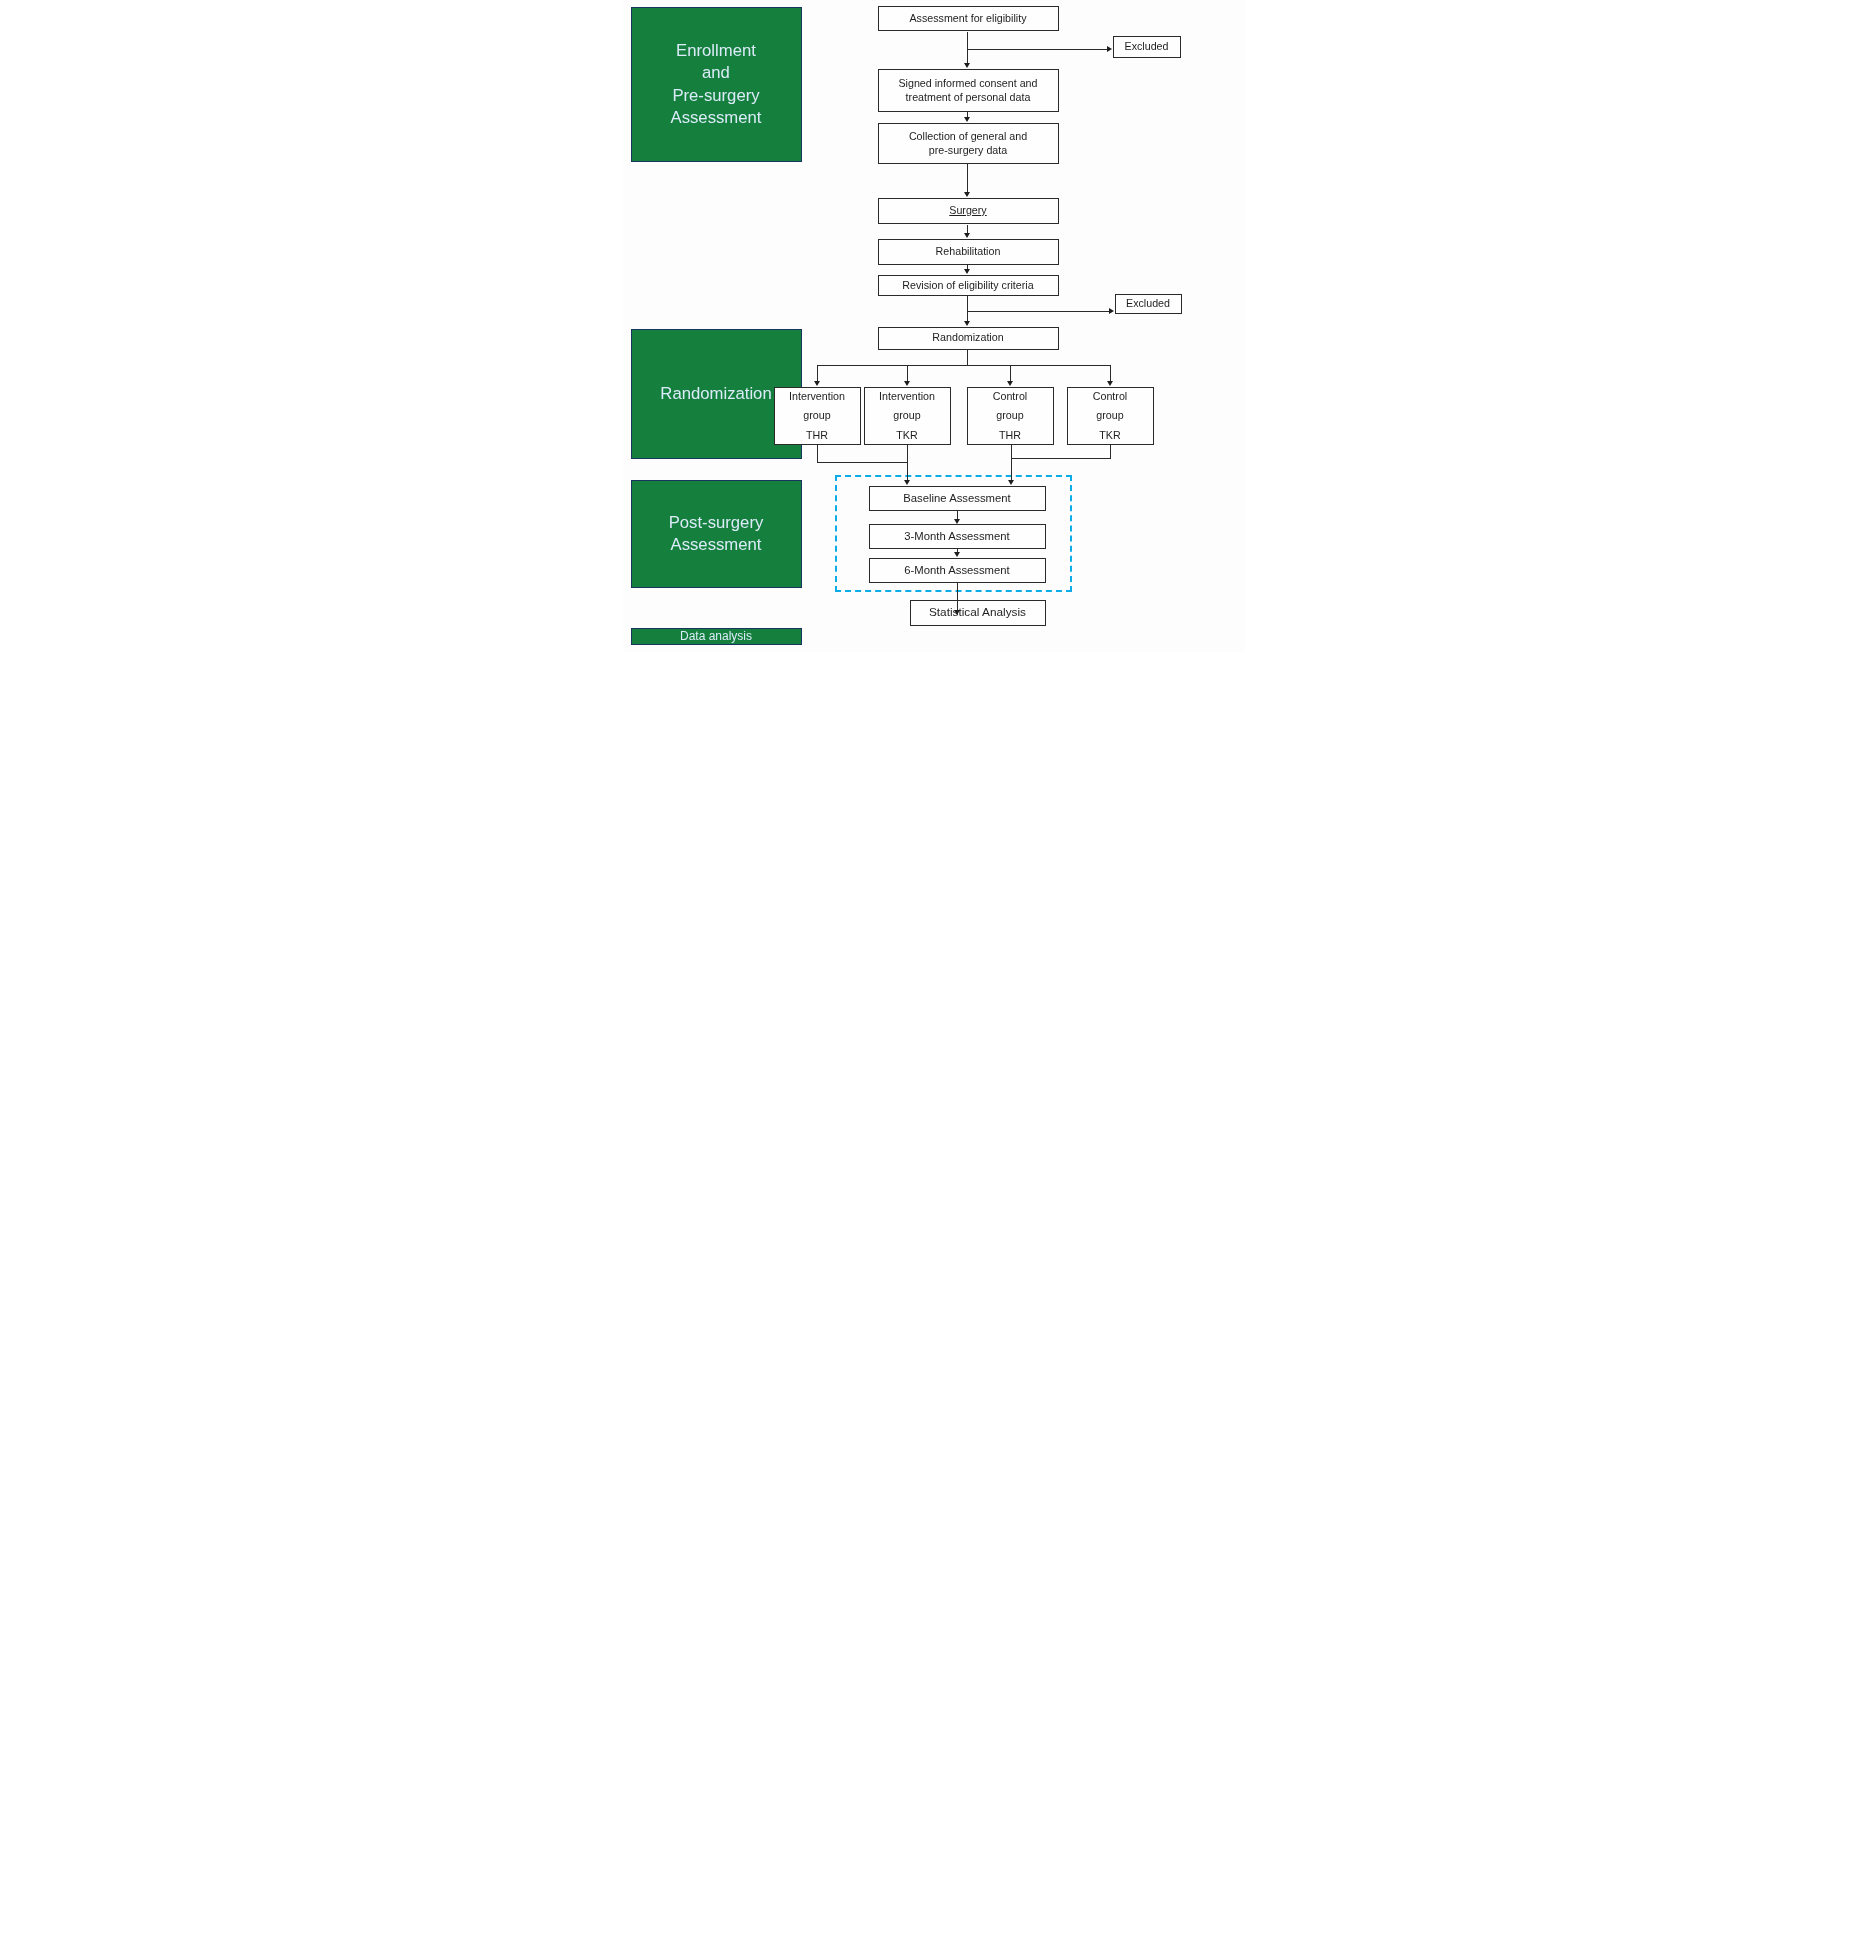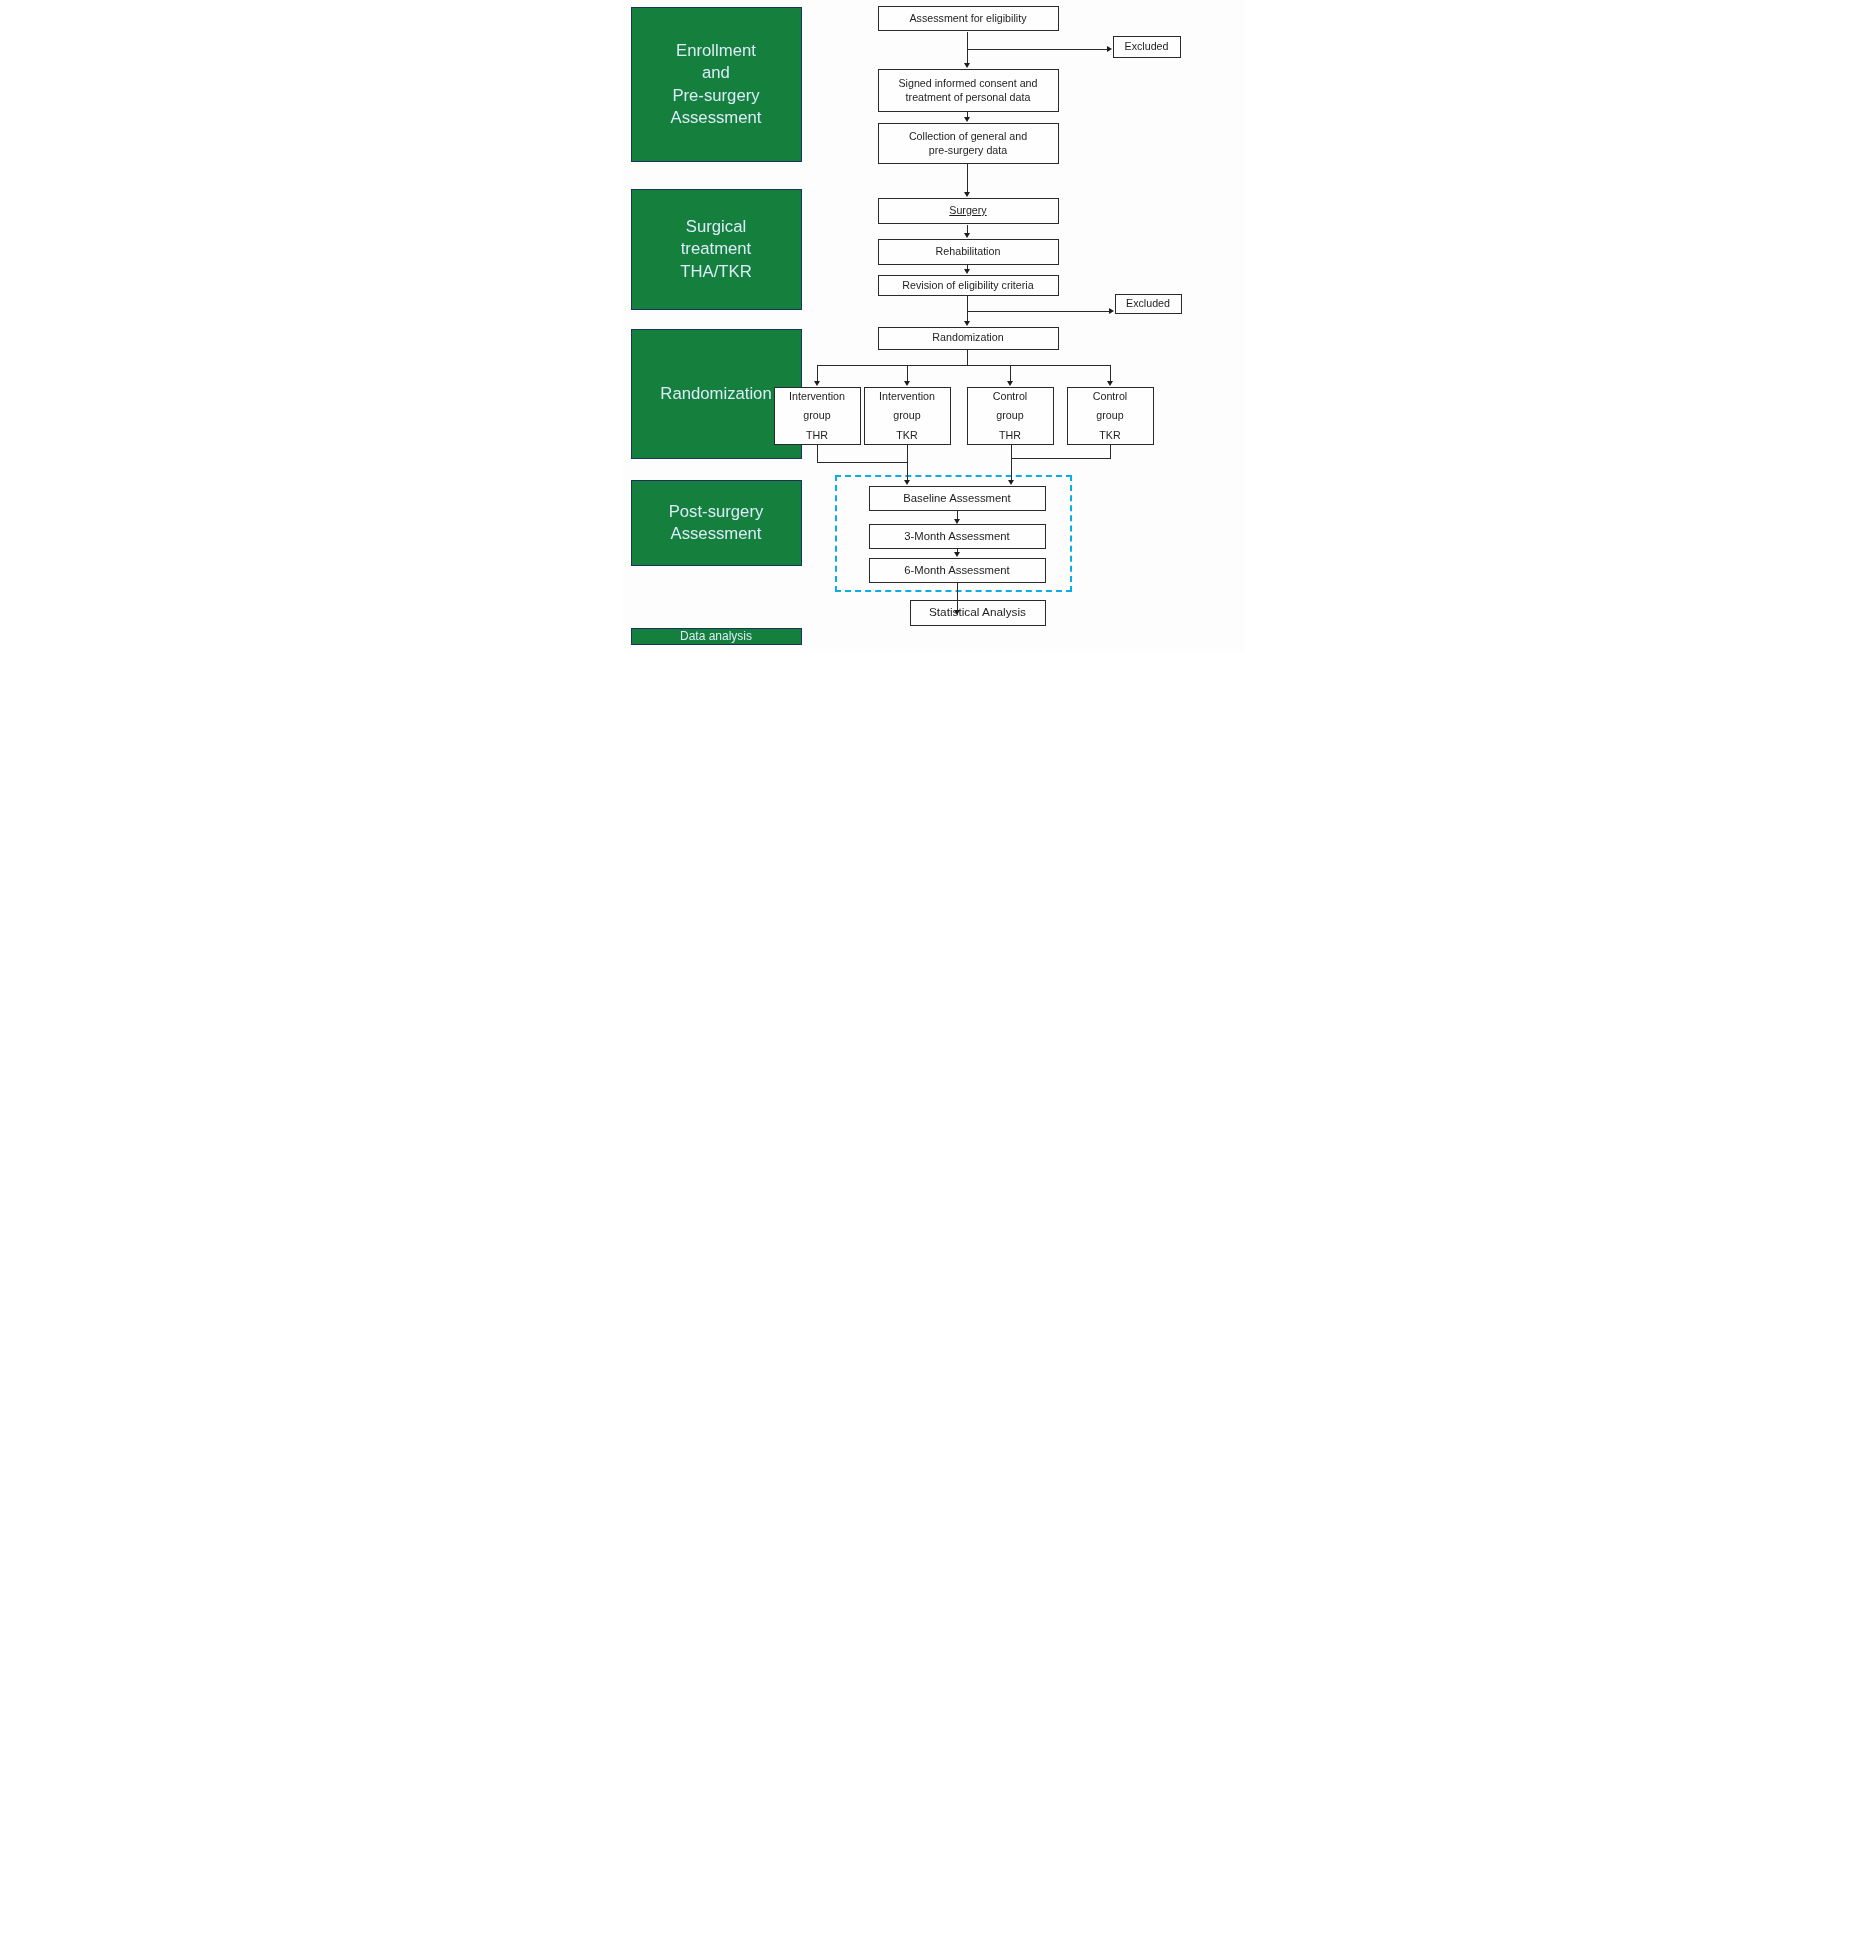--- a/index.html
+++ b/index.html
@@ -47,25 +47,22 @@
 </style>
 </head>
 <body>
 
 <div class="canvas">
 
   <div class="stage" style="top:7px;height:155px;">Enrollment
 and
 Pre-surgery
 Assessment</div>
-  <div class="stage" style="top:189px;height:121px;">Surgical
-treatment
-THA/TKR</div>
   <div class="stage" style="top:329px;height:130px;">Randomization</div>
-  <div class="stage" style="top:480px;height:86px;">Post-surgery
+  <div class="stage" style="top:480px;height:108px;">Post-surgery
 Assessment</div>
   <div class="stage" style="top:628px;height:17px;font-size:12px;">Data analysis</div>
 
   <div class="fbox" style="left:255px;top:6.4px;width:181px;height:25px;">Assessment for eligibility</div>
   <div class="fbox small" style="left:490px;top:36px;width:68px;height:22px;">Excluded</div>
   <div class="fbox" style="left:255px;top:69px;width:181px;height:43px;">Signed informed consent and
 treatment of personal data</div>
   <div class="fbox" style="left:255px;top:123px;width:181px;height:41px;">Collection of general and
 pre-surgery data</div>
   <div class="fbox" style="left:255px;top:198px;width:181px;height:26px;text-decoration:underline;">Surgery</div>

